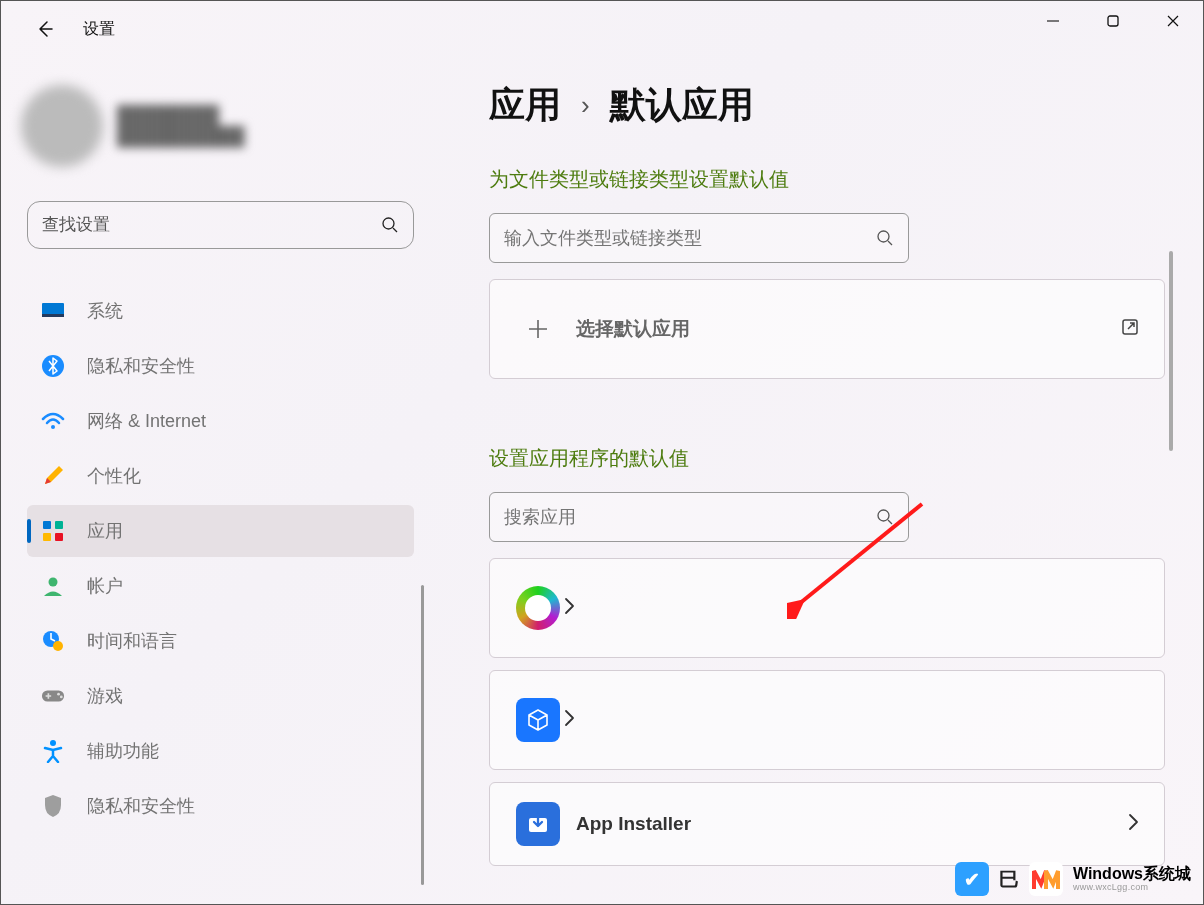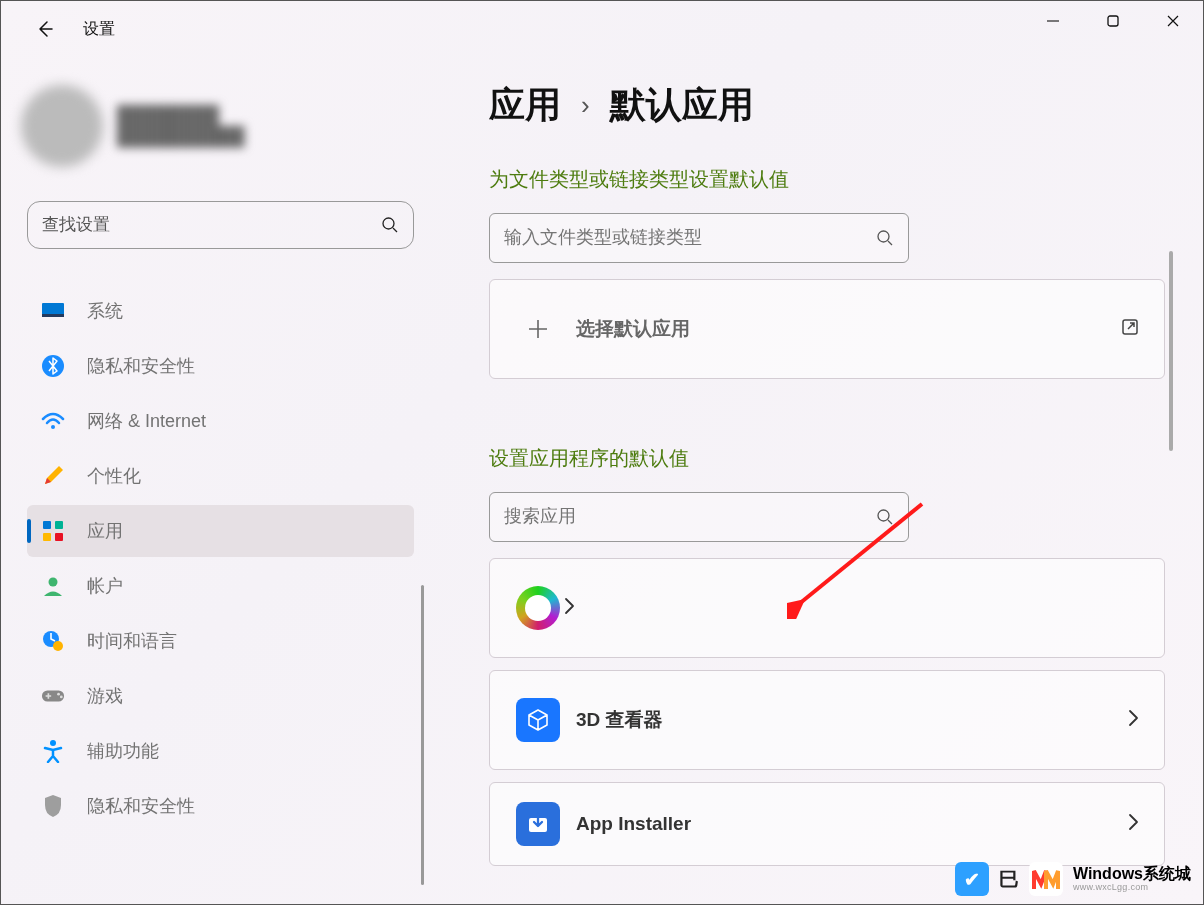--- a/index.html
+++ b/index.html
@@ -27,21 +27,21 @@
     .sidebar-scroll-thumb { position:absolute; right:2px; top:300px; width:3px; height:300px; background:#999; border-radius:3px; }
 
     .main { position:absolute; left:488px; top:80px; right:24px; bottom:0; overflow:hidden; }
     .breadcrumb { display:flex; align-items:center; gap: 20px; font-size: 36px; font-weight: 600; color:#111; margin-bottom: 36px; }
     .breadcrumb .parent { font-weight: 600; }
     .breadcrumb .sep { font-size: 26px; color:#555; font-weight: 400; }
 
     .section-header { font-size: 20px; color:#4d7c0f; margin-bottom: 20px; }
 
     .filetype-search { height: 50px; width: 420px; border:1px solid #999; border-radius:6px; display:flex; align-items:center; padding:0 14px; margin-bottom: 16px; background: rgba(255,255,255,0.3); }
-    .filetype-search input { flex:1; border:none; outline:none; background:transparent; font-size:18px; font-family: Liberation Mono, monospace; }
+    .filetype-search input { flex:1; border:none; outline:none; background:transparent; font-size:18px; font-family: Liberation Sans, sans-serif; }
 
     .card { height: 100px; border:1px solid #d4cdd4; border-radius:6px; background:rgba(255,255,255,0.55); display:flex; align-items:center; padding:0 24px; margin-bottom: 12px; cursor:pointer; width: 676px; font-weight: bold; }
     .card .leading { width:48px; display:flex; align-items:center; justify-content:center; }
     .card .label { margin-left: 14px; font-size: 19px; color:#333; flex:1; }
     .card .trailing { color:#333; }
 
     .section-gap { height: 54px; }
 
     .app-icon { width: 44px; height: 44px; border-radius: 8px; display:flex; align-items:center; justify-content:center; }
     .app-icon.swirl { background: conic-gradient(#1fd11f,#1eb8d1,#b21ed1,#d11e6d,#d1a31e,#7bd11e,#1fd11f); border-radius:50%; position:relative; }
@@ -251,21 +251,20 @@
   </div>
 
   <div class="card">
     <div class="leading">
         <div class="app-icon cube">
           <svg width="26" height="26" viewBox="0 0 26 26">
             <path d="M13 3 L22 8 V18 L13 23 L4 18 V8 Z M4 8 L13 13 L22 8 M13 13 V23" stroke="white" stroke-width="1.6" fill="none" stroke-linejoin="round"></path>
           </svg>
         </div>
       </div>
-    <div class="label">3D 查看器</div>
     <div class="trailing"><svg width="14" height="20" viewBox="0 0 14 20">
           <path d="M4 3 L11 10 L4 17" stroke="#333" stroke-width="1.8" fill="none" stroke-linecap="round" stroke-linejoin="round"></path>
         </svg></div>
   </div>
 
   <div class="card" style="margin-bottom:0; height:84px;">
     <div class="leading">
         <div class="app-icon box">
           <svg width="26" height="26" viewBox="0 0 26 26">
             <rect x="4" y="7" width="18" height="14" rx="2" fill="white"></rect>

